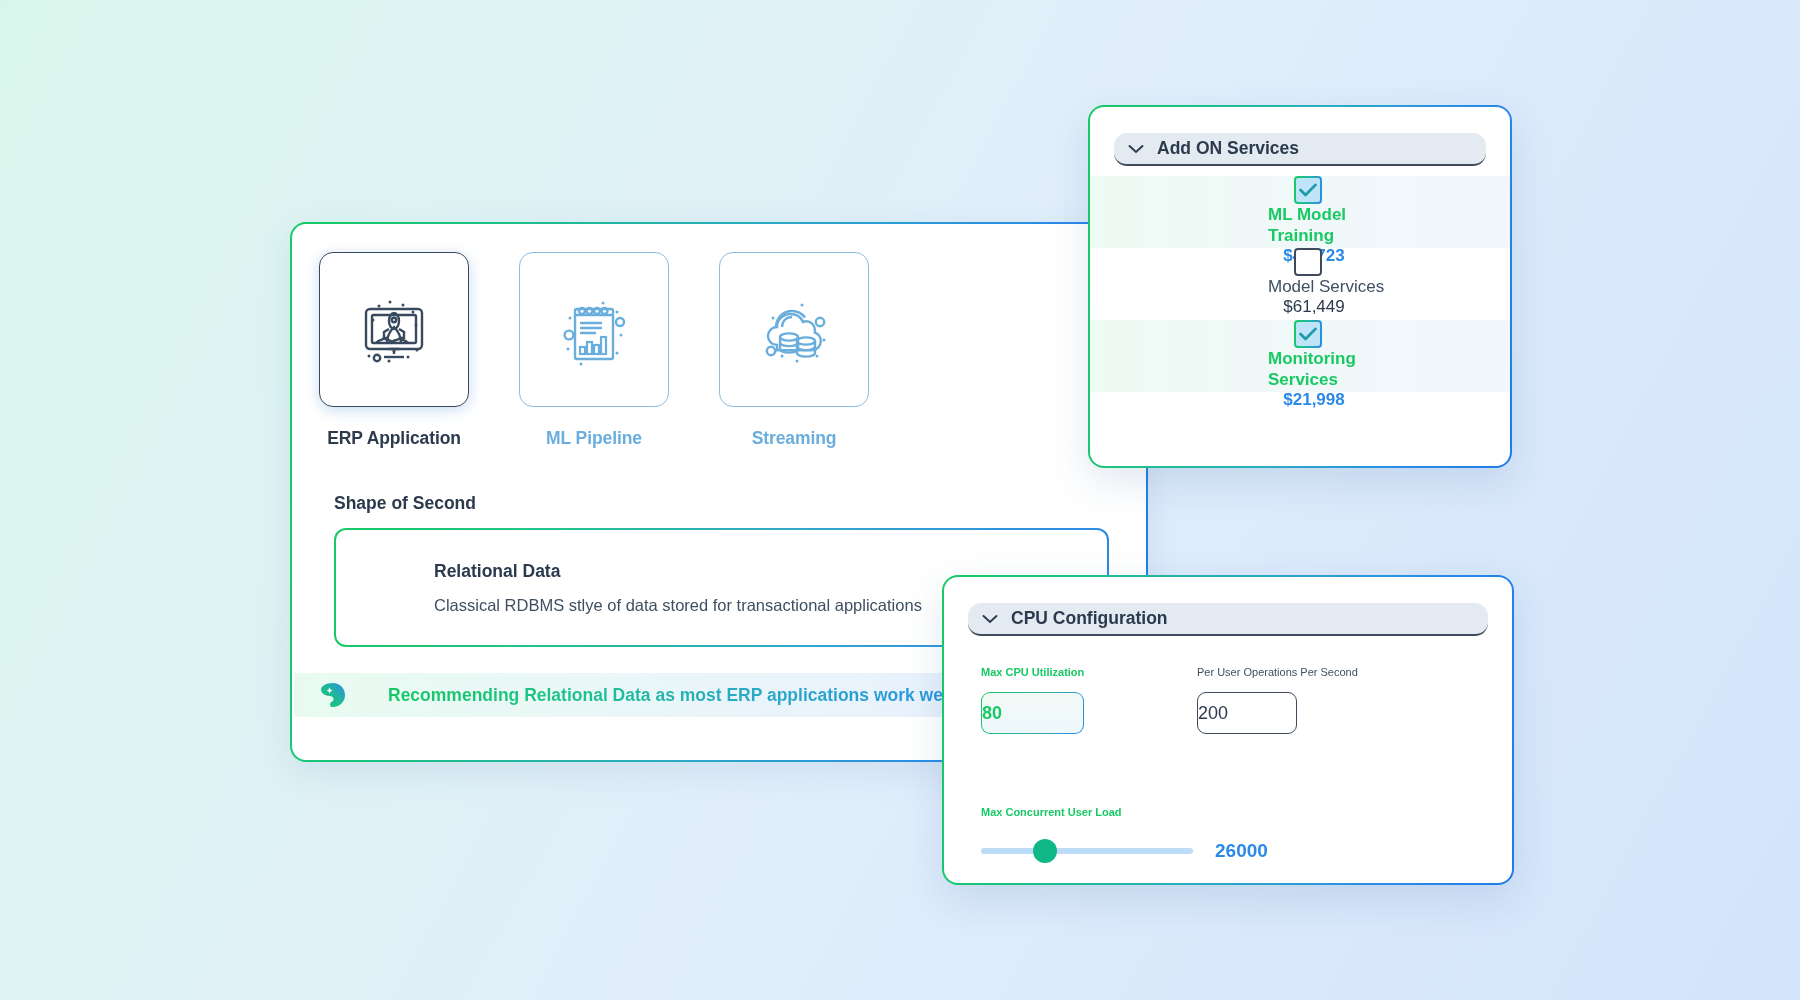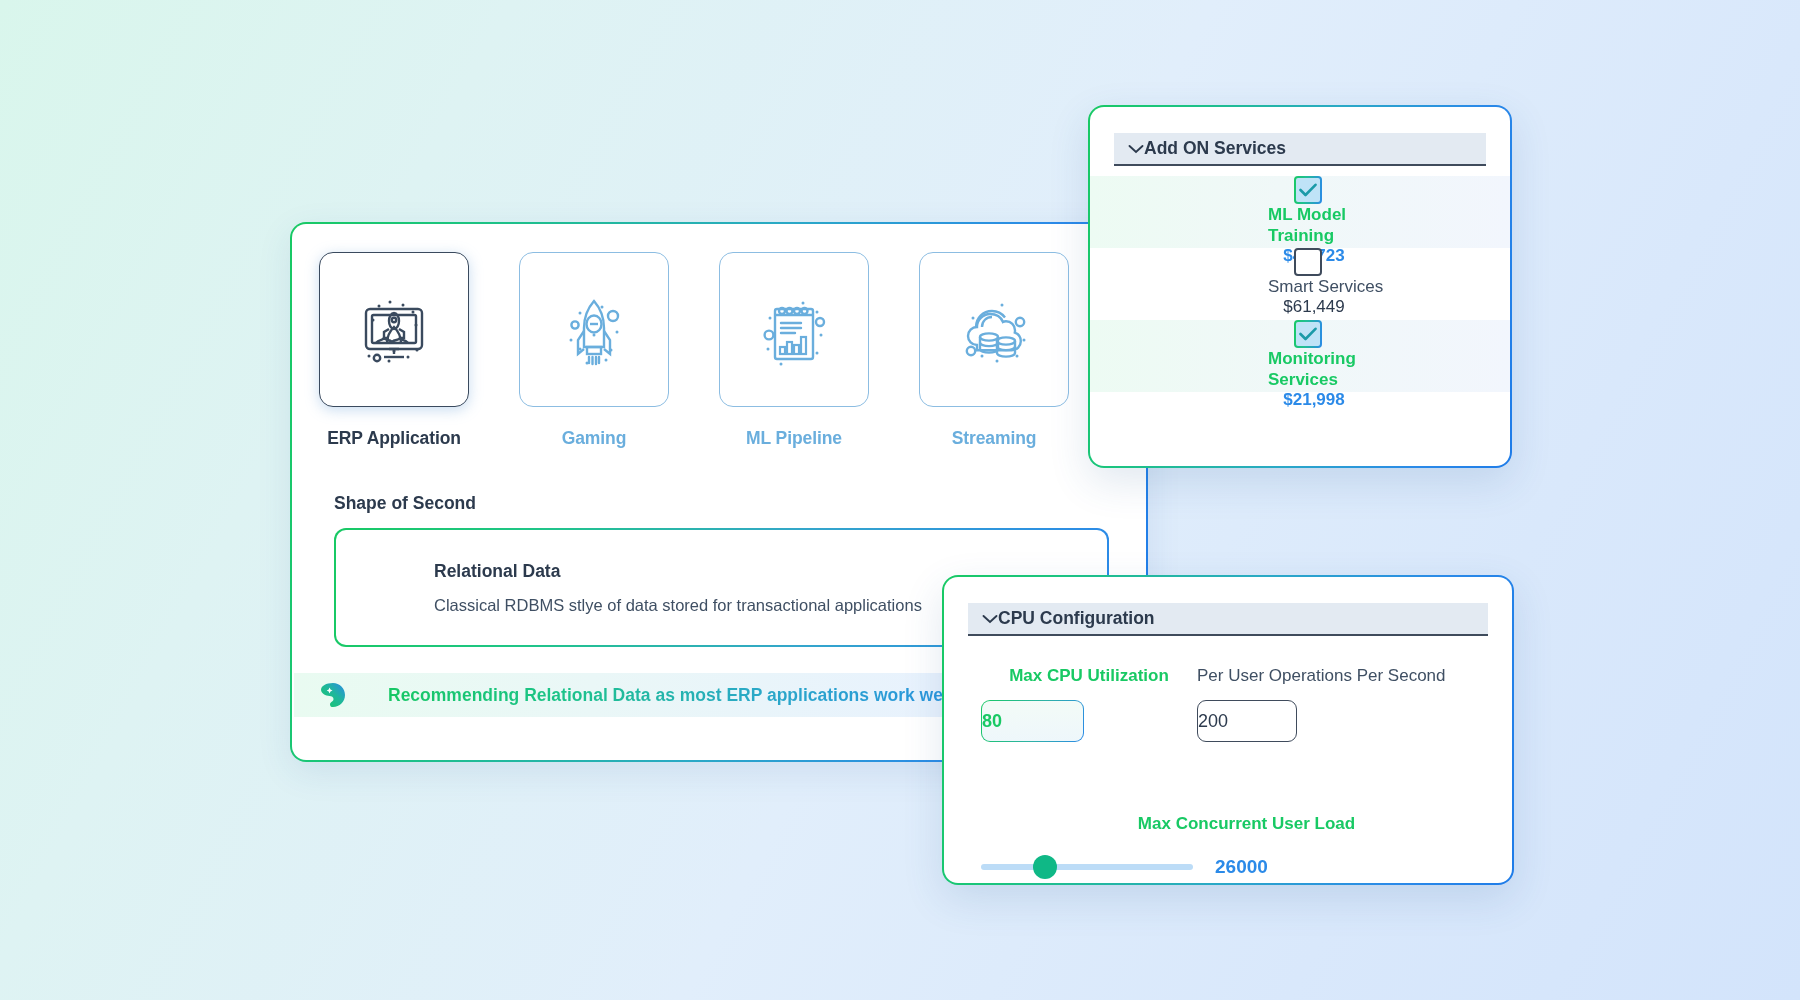--- a/index.html
+++ b/index.html
@@ -116,21 +116,23 @@
     box-shadow: 0 14px 40px rgba(40,90,150,.14);
     z-index: 4;
   }
 
   .panel-header {
     margin: 26px 24px 0 24px;
     height: 33px;
     background: #e3eaf2;
     border-bottom: 2.5px solid #3f4b5c;
     display: flex; align-items: center;
+    gap: 13px;
     padding-left: 14px;
+    border-radius: 13px;
   }
   .panel-header .ph-title {
     font-size: 17.5px; font-weight: 700; color: #2c3a4d;
   }
   .chev { width: 16px; height: 10px; flex: none; }
 
   
   .addon-list { margin-top: 10px; }
   .addon-row {
     display: flex; align-items: center;
@@ -171,23 +173,22 @@
     color: #2c3a4d;
     font-weight: 400;
   }
   .addon-price.hl { color: #2b8ae8; font-weight: 700; }
 
   
   .cpu-body { padding: 30px 0 0 37px; }
   .cpu-row { display: flex; }
   .field { display: flex; flex-direction: column; }
   .field-label {
-    font-size: 17px; font-weight: 700; color: #2c3a4d;
+    font-size: 11px; font-weight: 700; color: #2c3a4d;
     white-space: nowrap;
-    text-align: center;
   }
   .field-label.hl { color: #18c964; }
   .field-label.plain { font-weight: 400; color: #3f4f63; }
   .inp {
     margin-top: 14px;
     width: 100px; height: 42px;
     border-radius: 9px;
     display: flex; align-items: center;
     font-size: 18px;
     color: #2c3a4d;
@@ -239,41 +240,20 @@
           <path d="M33 70h20"></path>
           <circle cx="26" cy="71" r="3.2"></circle>
           <g stroke-width="3" stroke-linecap="round">
             <path d="M28 19v0M39 15v0M52 18v0M62 25v0M22 33v0M65 38v0M43 64v0M18 69v0M38 74v0M57 70v0M66 63v0"></path>
           </g>
         </svg>
       </div>
       <div class="tile-label selected">ERP Application</div>
     </div>
 
-    <div class="tile-wrap">
-      <div class="tile">
-        <svg width="86" height="86" viewBox="0 0 86 86" fill="none" stroke="#6aaedd" stroke-width="2.4">
-          <path d="M43 14c7 8 10 17 10 27v19H33V41c0-10 3-19 10-27z"></path>
-          <ellipse cx="43" cy="37" rx="7.5" ry="8.5"></ellipse>
-          <path d="M39 37h8"></path>
-          <path d="M43 48h0" stroke-width="3" stroke-linecap="round"></path>
-          <path d="M33 44l-6 9v14l6-5M53 44l6 9v14l-6-5"></path>
-          <rect x="36" y="60" width="14" height="7"></rect>
-          <g stroke-linecap="round">
-              <path d="M38 70v6M41.5 70v7M45 70v7M48 70v6"></path>
-            </g>
-          <circle cx="62" cy="29" r="5"></circle>
-          <circle cx="24" cy="38" r="3.6"></circle>
-          <g stroke-width="3" stroke-linecap="round">
-            <path d="M29 26v0M51 20v0M66 45v0M20 53v0M29 62v0M60 63v0M36 76v0M55 73v0"></path>
-          </g>
-        </svg>
-      </div>
-      <div class="tile-label">Gaming</div>
-    </div>
 
     <div class="tile-wrap">
       <div class="tile">
         <svg width="86" height="86" viewBox="0 0 86 86" fill="none" stroke="#6aaedd" stroke-width="2.4">
           <rect x="24" y="22" width="38" height="50" rx="2"></rect>
           <path d="M24 28h38"></path>
           <g>
               <circle cx="31" cy="24" r="3"></circle>
               <circle cx="38.5" cy="24" r="3"></circle>
               <circle cx="46" cy="24" r="3"></circle>
@@ -363,21 +343,21 @@
         <svg width="18" height="14" viewBox="0 0 18 14" fill="none" stroke="#1a9aa8" stroke-width="2.6" stroke-linecap="round" stroke-linejoin="round">
           <path d="M1.5 7l5 5L16.5 1.8"></path>
         </svg>
       </div>
       <div class="addon-name hl">ML Model Training</div>
       <div class="addon-price hl">$45,723</div>
     </div>
 
     <div class="addon-row">
       <div class="cb cb-off"></div>
-      <div class="addon-name">Smart Services</div>
+      <div class="addon-name">Model Services</div>
       <div class="addon-price">$61,449</div>
     </div>
 
     <div class="addon-row active">
       <div class="cb cb-on">
         <svg width="18" height="14" viewBox="0 0 18 14" fill="none" stroke="#1a9aa8" stroke-width="2.6" stroke-linecap="round" stroke-linejoin="round">
           <path d="M1.5 7l5 5L16.5 1.8"></path>
         </svg>
       </div>
       <div class="addon-name hl">Monitoring Services</div>

